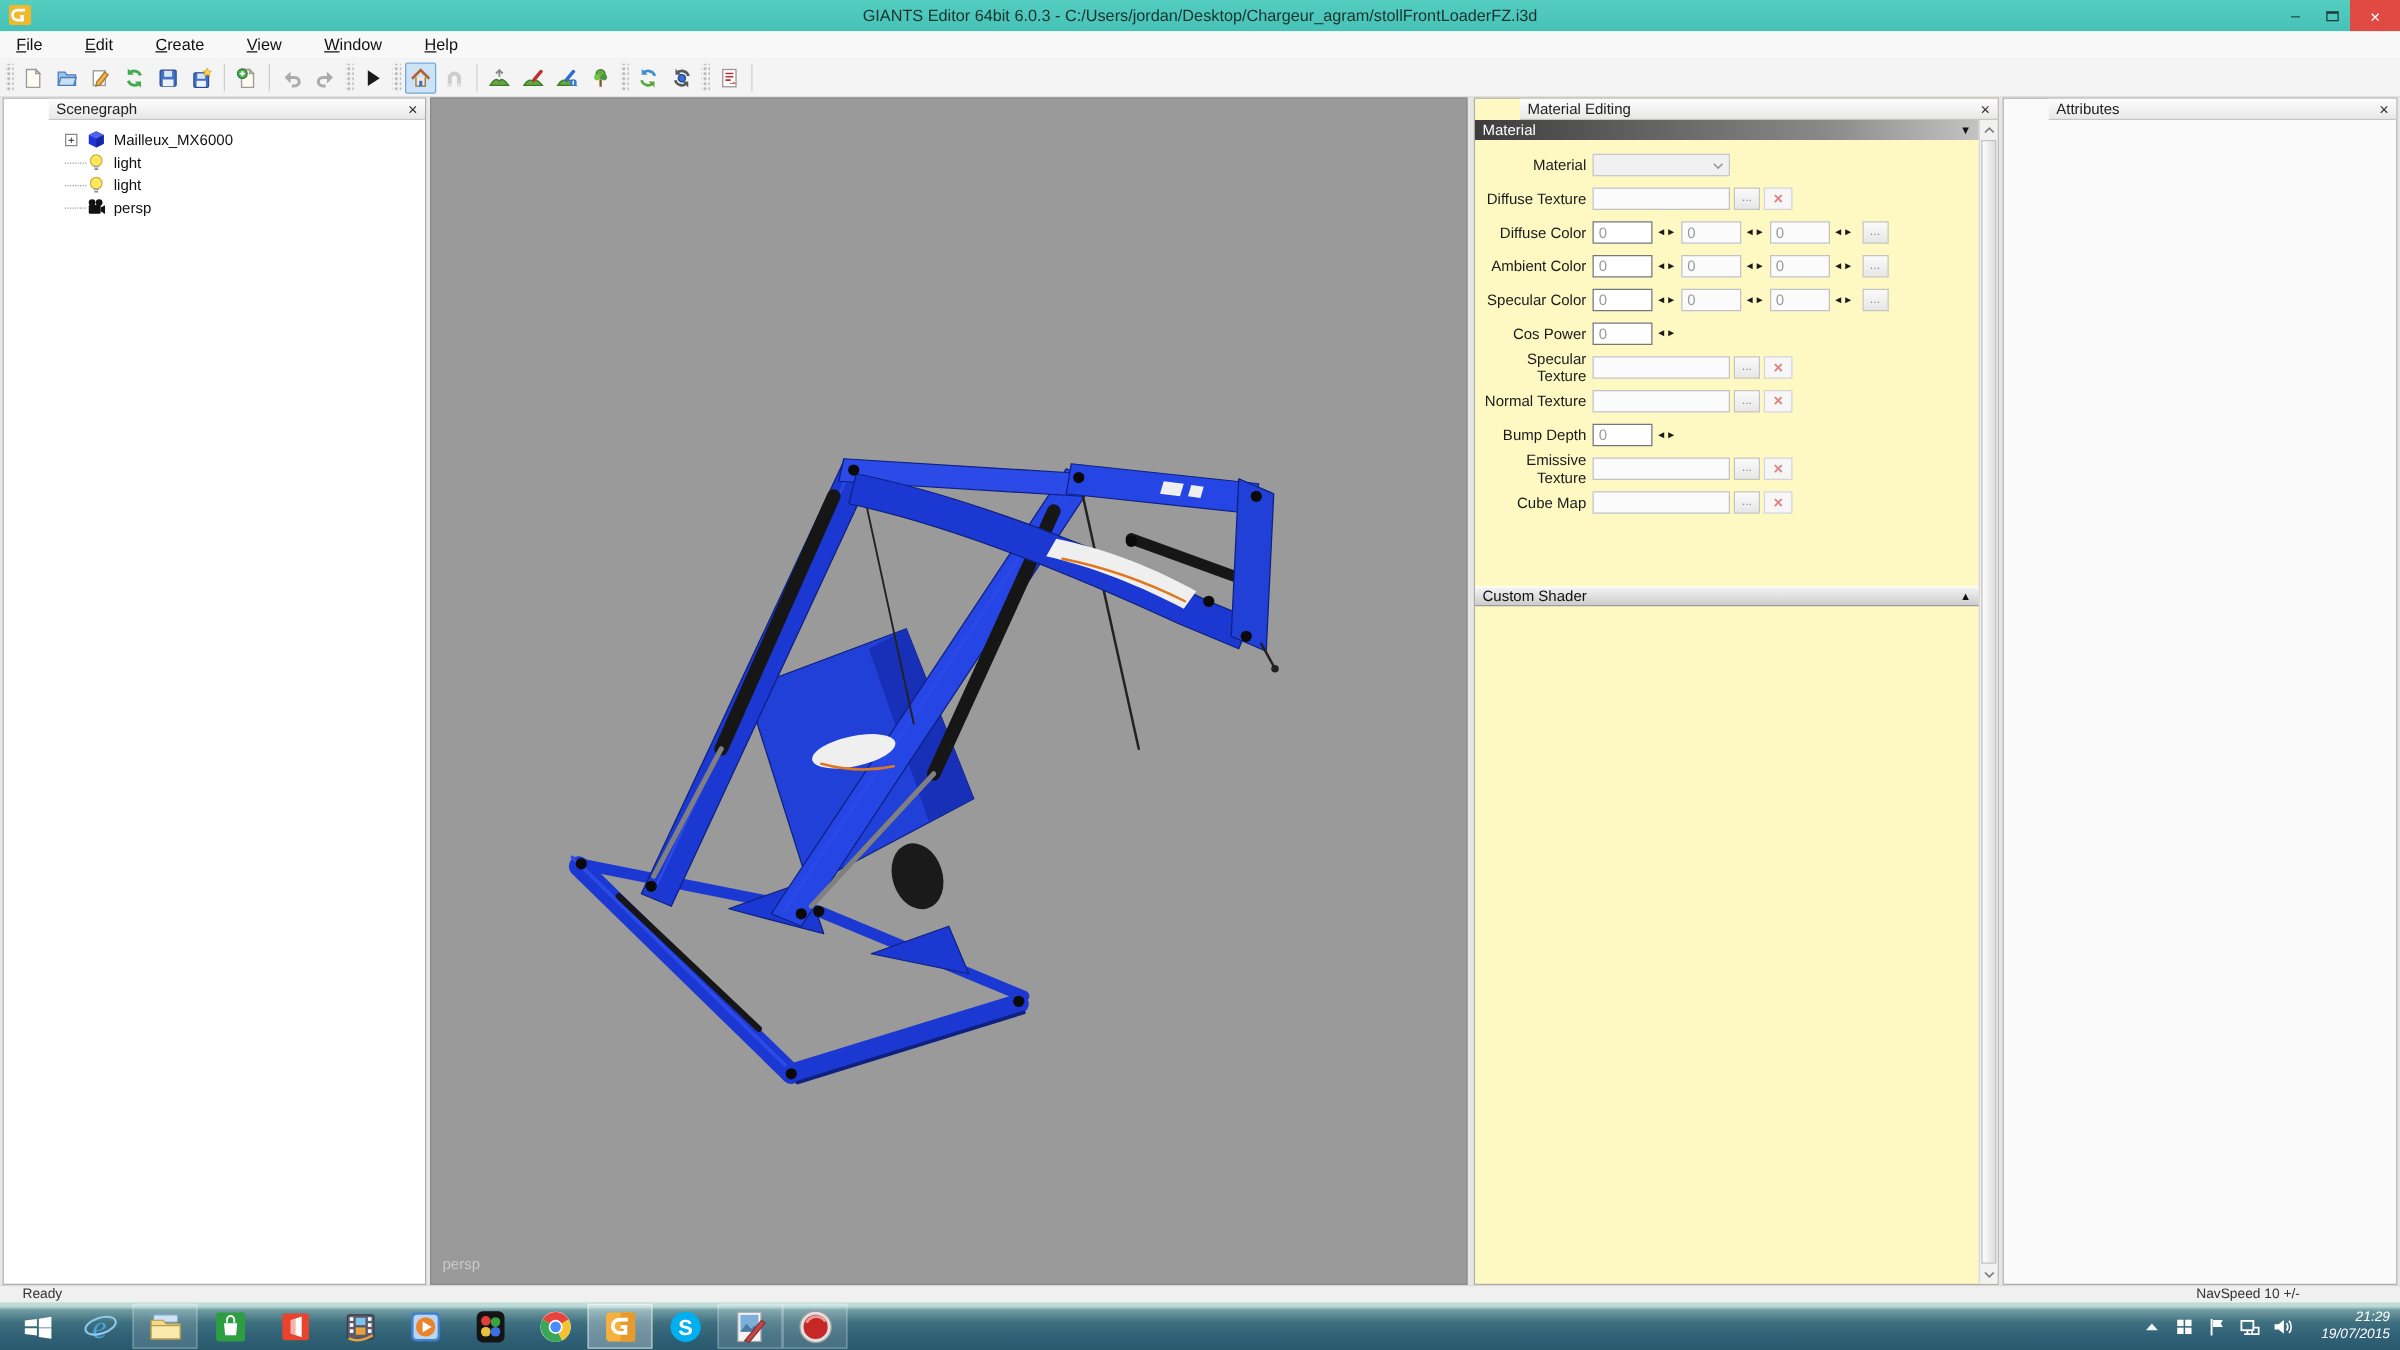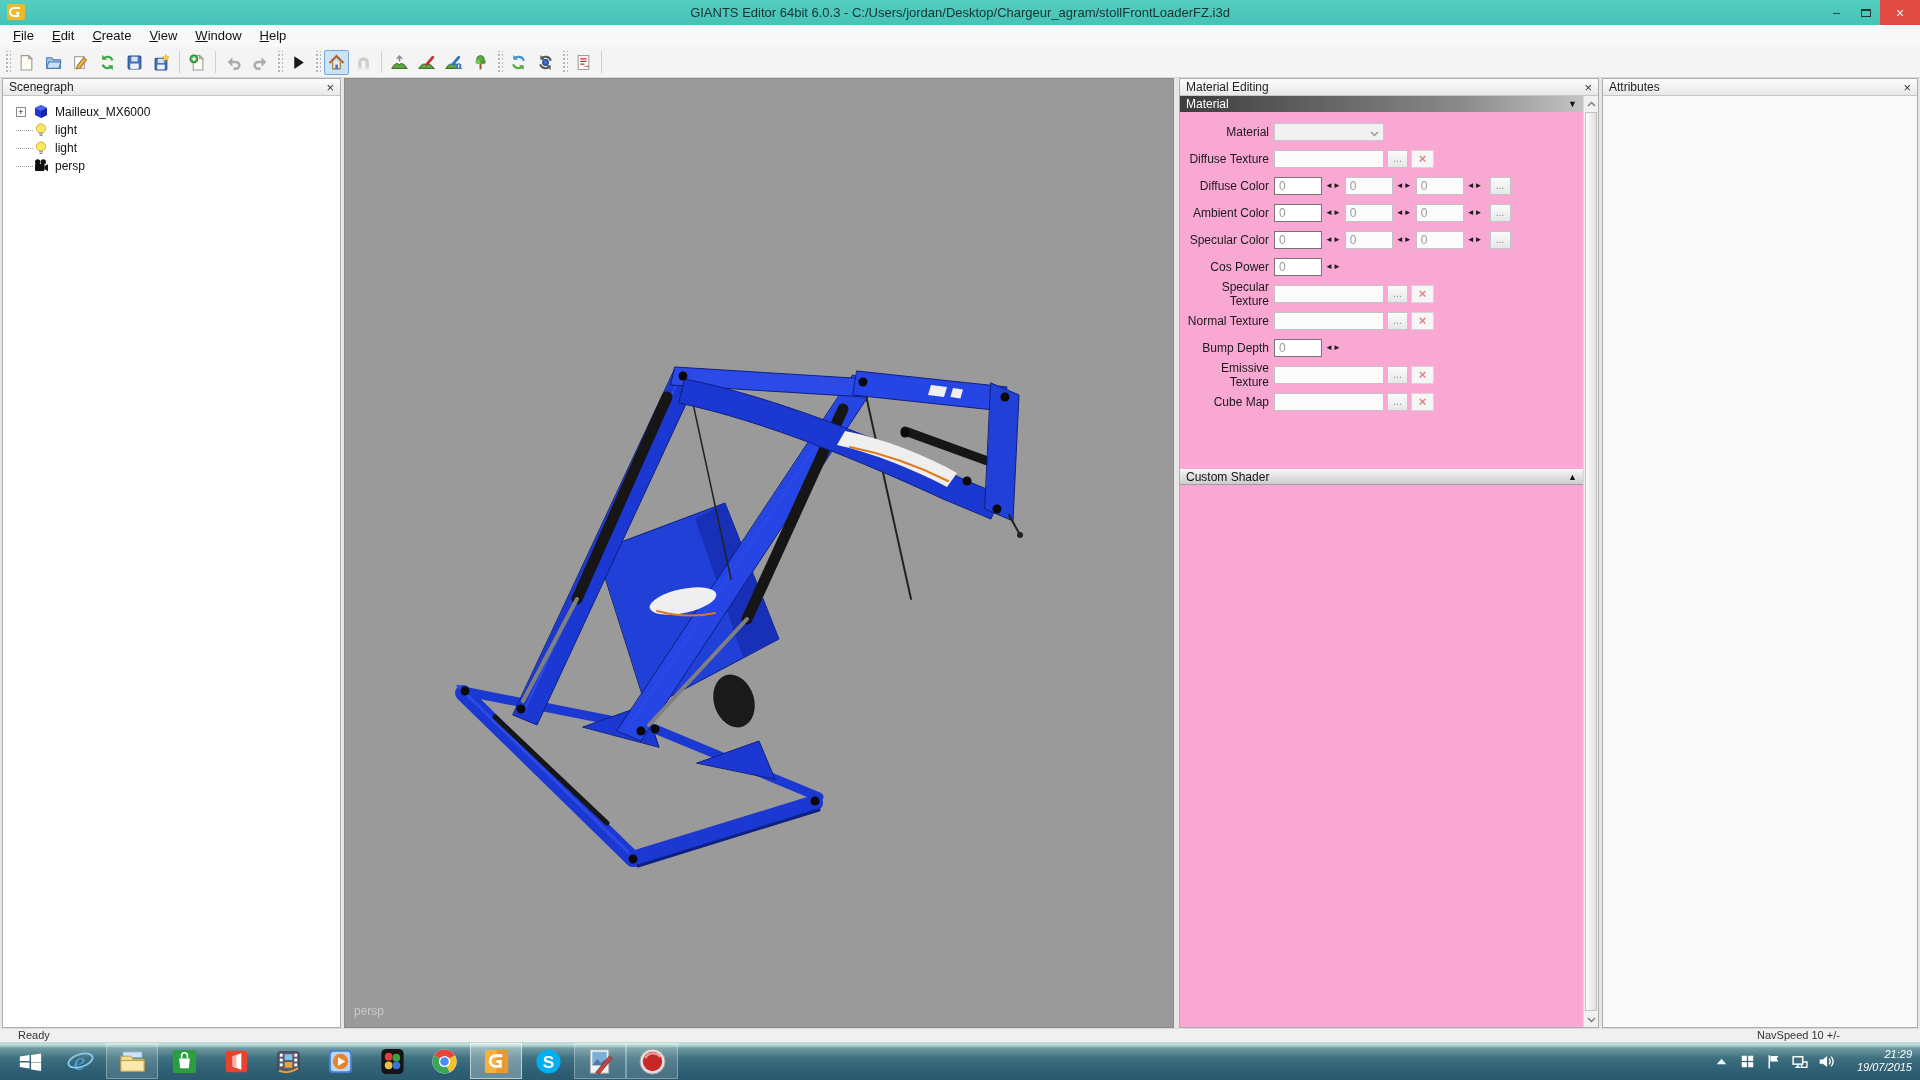--- a/index.html
+++ b/index.html
@@ -16,59 +16,59 @@
                 text-align:center; font-size:13px; color:#16332e; }
   .win-controls { position:absolute; right:0; top:0; height:25px; display:flex; }
   .win-min,.win-max { width:29px; height:25px; display:flex; align-items:center; justify-content:center;
                       color:#1e3a36; font-size:13px; }
   .maxbox { width:10px; height:8px; border:1px solid #1e3a36; border-top-width:2px; display:block; }
   .win-close { width:40px; height:25px; background:#e04a43; color:#fff; font-size:14px;
                display:flex; align-items:center; justify-content:center; }
 
   
   .menubar { position:absolute; top:25px; left:0; right:0; height:22px; background:#f8f8f8;
-             display:flex; align-items:flex-end; padding-left:4px; font-size:13px; }
+             display:flex; align-items:flex-end; padding-left:4px; font-size:13px;gap:16px; }
   .menu-item { padding:0 9px; height:22px; line-height:22px; color:#111; cursor:default; }
 
   
   .toolbar { position:absolute; top:47px; left:0; right:0; height:31px; background:#f4f4f4;
              border-bottom:1px solid #d8d8d8; display:flex; align-items:center; padding-left:2px; }
   .tb-btn { width:25px; height:25px; margin:0 1px; display:flex; align-items:center; justify-content:center;
             border:1px solid transparent; border-radius:2px; }
   .tb-btn svg { width:17px; height:17px; display:block; }
   .tb-btn.active { background:#cbe2f7; border-color:#74a8da; }
   .tb-btn.disabled { opacity:.45; filter:grayscale(1); }
   .tb-sep { width:1px; height:22px; background:#cfcfcf; margin:0 4px; }
   .tb-grip { width:7px; height:22px; margin:0 2px;
              background-image:radial-gradient(circle, #b5b5b5 1px, transparent 1.3px);
              background-size:4px 4px; background-position:1px 2px; }
 
   
   .workspace { position:absolute; top:78px; left:0; width:1920px; height:950px; background:#e7e7e7; }
-  .panel { position:absolute; top:0; height:950px; background:#f7f7f7; border:1px solid #adadad; }
+  .panel { position:absolute; top:0; height:950px; background:#f7f7f7; border:1px solid #adadad;padding-left:36px; }
   .ptitle { height:17px; background:linear-gradient(#fdfdfd,#e8e8e8); border-bottom:1px solid #c6c6c6;
             font-size:12px; color:#222; display:flex; align-items:center; padding:0 6px; }
   .pclose { margin-left:auto; font-size:13px; line-height:13px; color:#333; cursor:default; }
 
   .scenegraph { left:2px; width:339px; background:#ffffff; }
   .tree { padding-top:7px; font-size:12px; }
   .tree-row { display:flex; align-items:center; height:18px; padding-left:13px; }
   .expander { width:10px; height:10px; border:1px solid #898989; background:#fff; font-size:9px;
               line-height:8px; text-align:center; color:#222; margin-right:7px; flex:none; }
   .tree-indent { width:17px; height:1px; border-bottom:1px dotted #9f9f9f; flex:none; }
   .tree-row .icon { width:16px; height:16px; margin-right:6px; flex:none; }
   .tree-row .icon svg { width:16px; height:16px; display:block; }
   .tree-label { color:#111; }
 
   .viewport { left:344px; width:830px; height:950px; position:absolute; top:0; background:#9a9a9a;
               border:1px solid #8b8b8b; }
   .viewport svg { position:absolute; left:0; top:0; width:830px; height:950px; }
   .cam-label { position:absolute; left:9px; bottom:9px; font-size:12px; color:#c9c9c9; }
 
-  .material { left:1179px; width:420px; background:#f9a8d4; }
+  .material { left:1179px; width:420px; background:#fef9c3; }
   .msection { position:absolute; top:17px; left:0; width:404px; height:16px;
               background:linear-gradient(90deg,#3d3d3d,#8a8a8a 70%,#c4c4c4); color:#fff;
               font-size:12px; display:flex; align-items:center; padding-left:6px; }
   .msection .tri { position:absolute; right:7px; color:#111; font-size:9px; }
   .mrows { position:absolute; top:39px; left:0; width:404px; }
   .mrow { display:flex; align-items:center; height:27px; }
   .mlabel { width:94px; text-align:right; padding-right:5px; font-size:12px; color:#1a1a1a; flex:none; }
   .mfield { height:18px; background:#fbfbfb; border:1px solid #c2c2c2; display:flex; align-items:center;
             padding:0 4px; font-size:12px; color:#9a9a9a; }
   .mfield.strong { border-color:#757575; background:#fff; }

